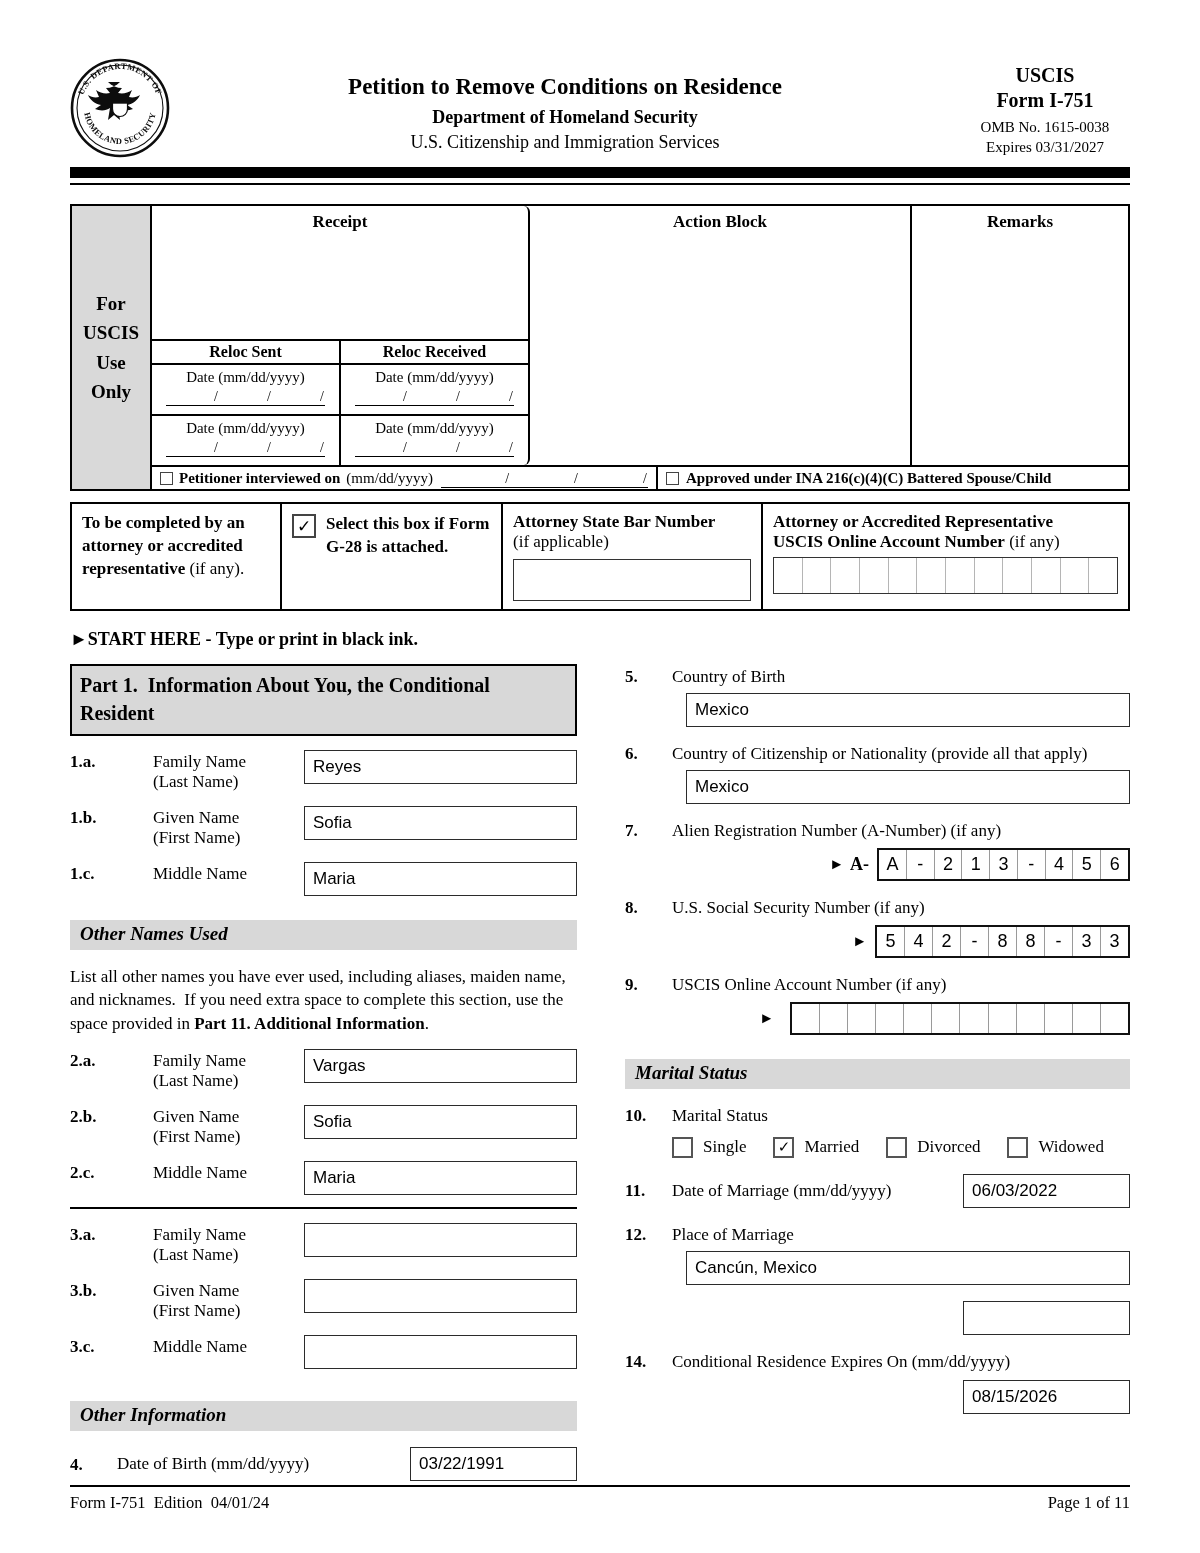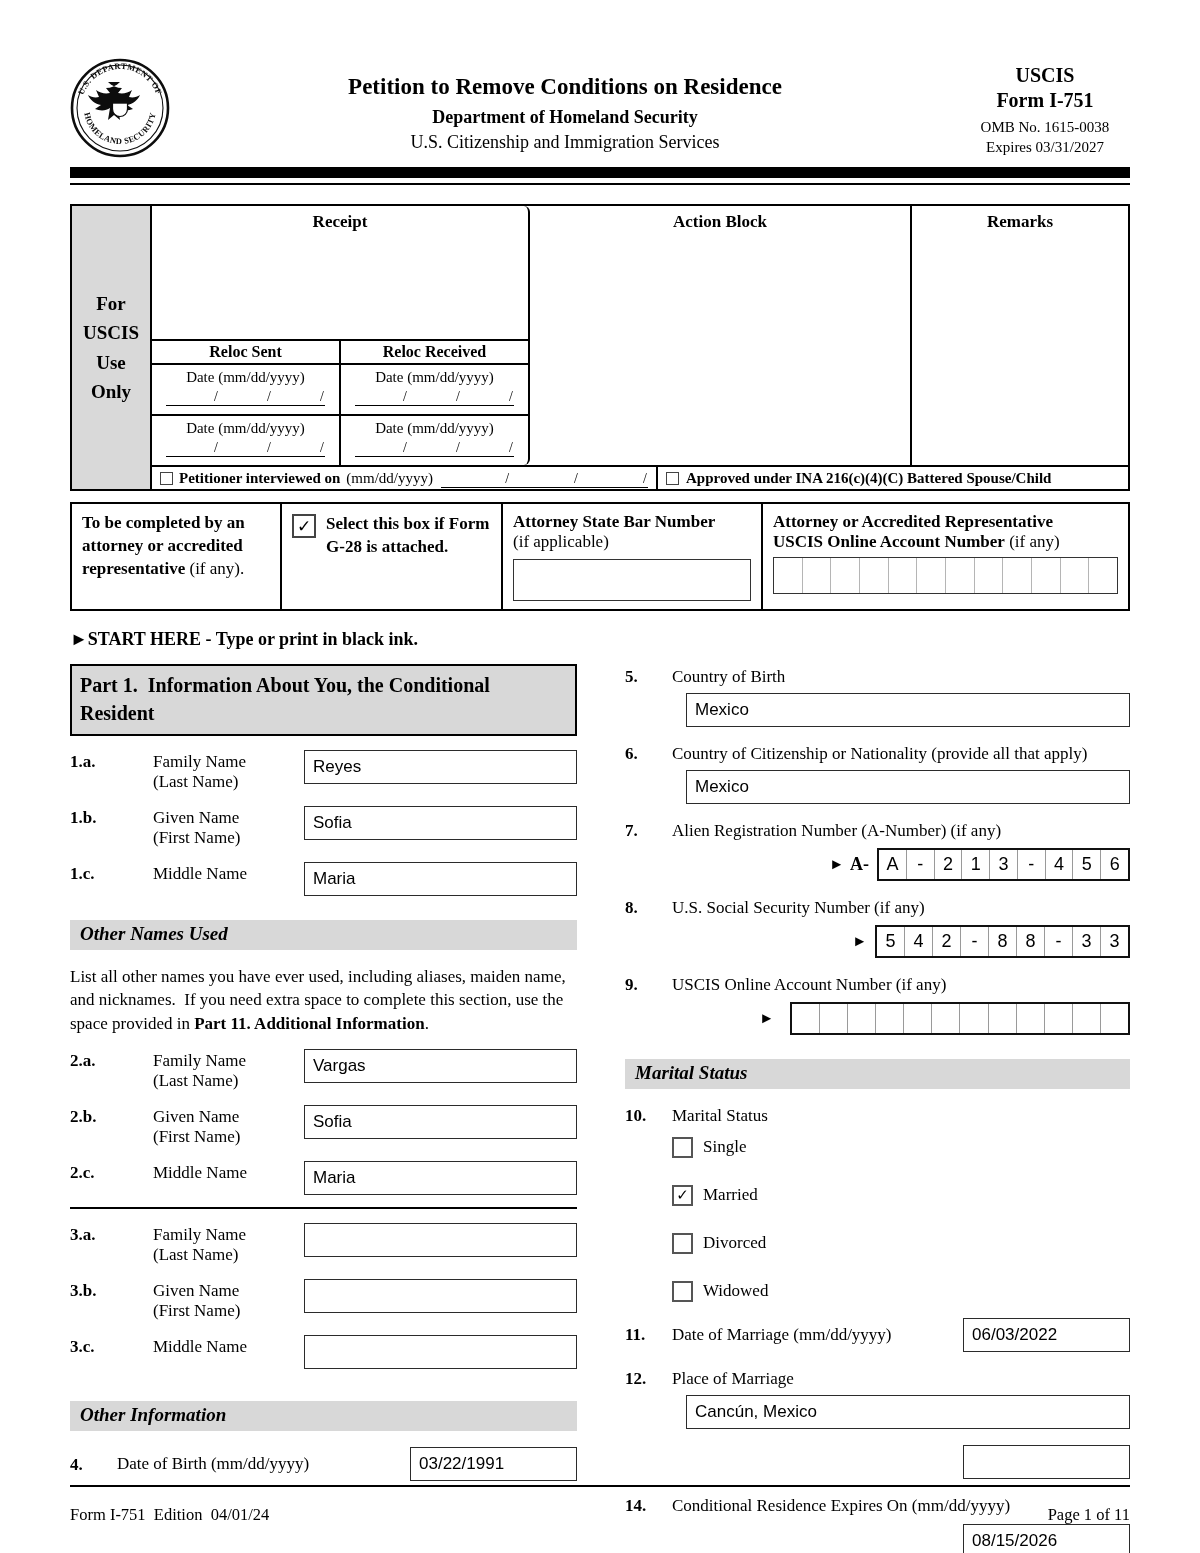--- a/index.html
+++ b/index.html
@@ -99,31 +99,31 @@
     font-family:"Liberation Sans","DejaVu Sans",sans-serif; font-size:17px;
     display:flex; align-items:center; padding:2px 8px; }
   .grid-row { display:flex; justify-content:flex-end; align-items:center; margin-top:5px; }
   .arrow { font-size:15px; font-weight:bold; }
   .a-prefix { font-weight:bold; font-size:18px; margin:0 8px 0 6px; }
   .grid { display:flex; border:2px solid #111; height:33px; }
   .grid .gcell { flex:1; border-left:1px solid #9a9a9a; display:flex; align-items:center; justify-content:center;
     font-family:"Liberation Sans","DejaVu Sans",sans-serif; font-size:18px; }
   .grid .gcell:first-child { border-left:none; }
   .g9a { width:253px; } .g9b { width:255px; margin-left:8px; } .g12 { width:340px; margin-left:16px; }
-  .options { display:flex; margin-left:47px; margin-top:9px; gap:27px;flex-direction:column; }
+  .options { display:flex; margin-left:47px; margin-top:9px; gap:27px; }
   .opt { display:flex; align-items:center; gap:10px; }
   .cb { width:21px; height:21px; border:2px solid #555; flex:none; display:flex; align-items:center;
     justify-content:center; font-size:15px; padding-bottom:1px; }
   .inline-row { display:flex; align-items:center; margin-top:16px; }
   .inline-row .rlabel { flex:1; }
   .box-right { margin-left:auto; margin-top:6px; }
   .mt16 { margin-top:16px; }
   
   .footer { position:absolute; left:70px; right:70px; top:1485px; border-top:2.5px solid #000;
-    padding-top:18px; display:flex; justify-content:space-between; font-size:16.5px; }
+    padding-top:6px; display:flex; justify-content:space-between; font-size:16.5px; }
 </style>
 </head>
 <body>
 
 <div class="page">
 
   <div class="header">
     <svg class="seal" viewBox="0 0 100 100">
       <circle cx="50" cy="50" r="48" fill="#fff" stroke="#0d0d0d" stroke-width="2.6"></circle>
       <circle cx="50" cy="50" r="43" fill="none" stroke="#0d0d0d" stroke-width="1.1"></circle>

